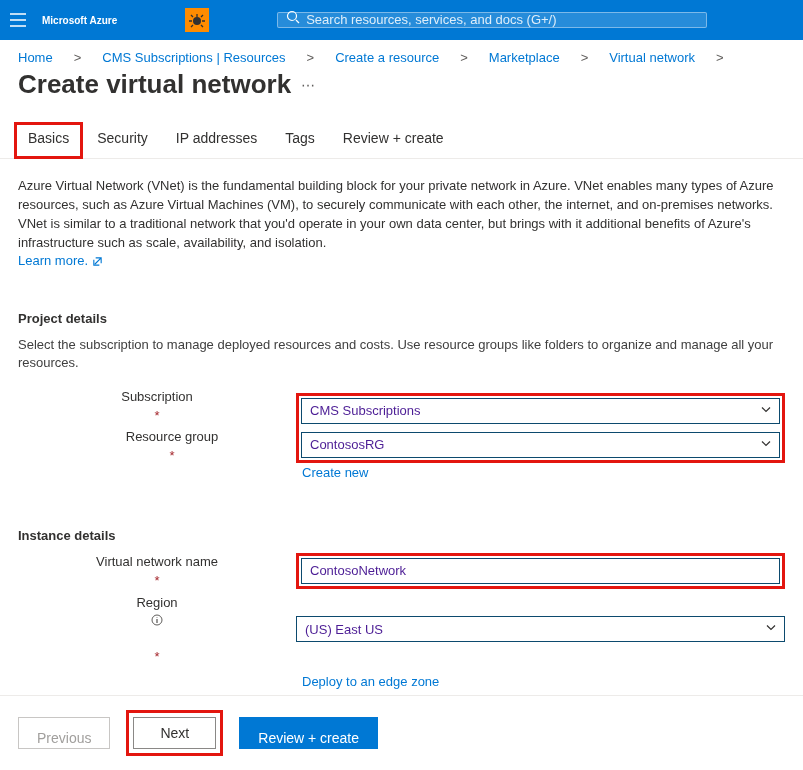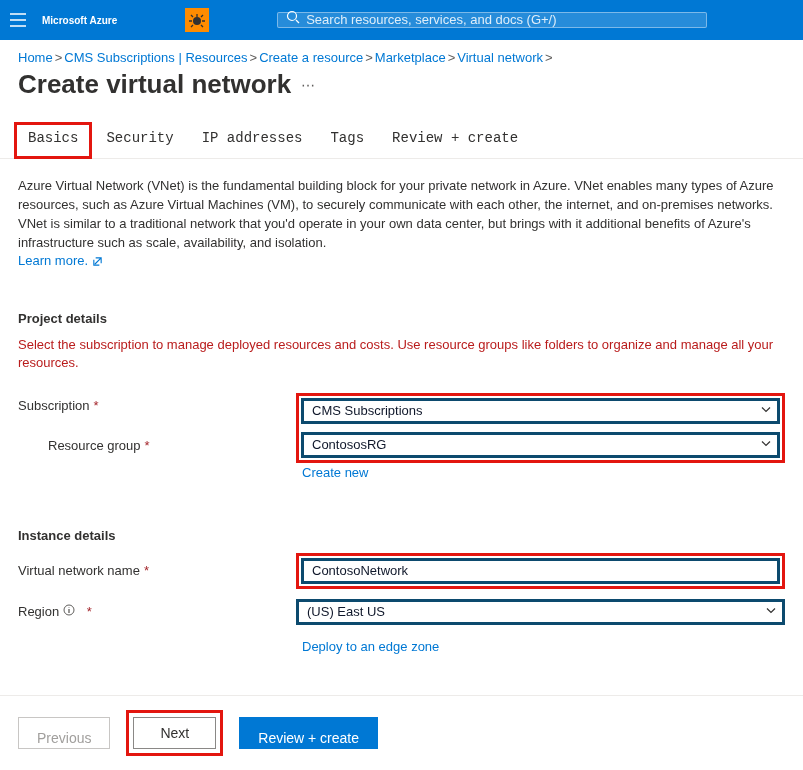--- a/index.html
+++ b/index.html
@@ -39,60 +39,60 @@
     }
     .search-wrap input {
       background: transparent; border: none; outline: none;
       color: #fff; font-size: 13px; width: 100%;
     }
     .search-wrap input::placeholder { color: rgba(255,255,255,0.85); }
     
     .breadcrumb {
       padding: 10px 18px 4px 18px;
       font-size: 13px; color: #0078d4;
-      display: flex; gap: 2px; align-items:center; flex-wrap: wrap;
+      display: flex; gap: 21px; align-items:center; flex-wrap: wrap;
     }
     .breadcrumb a { color: #0078d4; text-decoration: none; cursor:pointer; }
     .bc-sep { color: #605e5c; }
     
     .page-title-row {
       display: flex; align-items: center; gap: 10px;
       padding: 0 18px 10px 18px;
     }
     .page-title { font-size: 26px; font-weight: 600; color:#323130; }
     .ellipsis-icon { color:#605e5c; cursor:pointer; font-size:14px; }
     
-    .tabs-wrap { padding: 12px 0 0 0; font-family: Liberation Mono, monospace; }
+    .tabs-wrap { padding: 12px 0 0 0; }
     .tabs {
       display: flex; gap: 0; border-bottom: 1px solid #edebe9;
       padding: 0 14px;
     }
     .tab {
       padding: 8px 14px 10px 14px; font-size: 14px; color:#323130;
       cursor: pointer; border-bottom: 2px solid transparent;
       position: relative;
     }
     .tab.active { border-bottom-color: #323130; font-weight:400; }
     .tab.hl { border:3px solid #e3160f; border-bottom:3px solid #e3160f; padding:5px 11px 7px 11px; margin-bottom:-1px;}
     
     .body-content { padding: 18px 18px 80px 18px; }
     .desc { font-size: 13px; color:#323130; line-height:1.45; }
     .link { color:#0078d4; text-decoration:none;text-align:center; }
     .section-title { font-size:13px; font-weight:600; margin-top:40px; margin-bottom:10px; }
-    .section-desc { font-size:13px; color:#b91c1c; margin-bottom:16px; line-height:1.4; }
+    .section-desc { font-size:13px; color:#404040; margin-bottom:16px; line-height:1.4; }
     .form-row { display:flex; align-items:center; margin-bottom:0; min-height:34px; }
-    .form-label-col { width:278px; font-size:13px; color:#323130; display:flex; gap:4px; }
+    .form-label-col { width:278px; font-size:13px; color:#323130; display:flex; align-items:center; gap:4px;flex-direction:column; }
     .form-label-col.indent { padding-left:30px; }
     .req { color:#a4262c; }
     .info-ic { width:12px;height:12px; display:inline-flex; }
     .form-input-col { flex:1; position:relative; }
     .az-select, .az-input {
-      width: 100%; height: 26px; border: 3px solid #0c4a6e;
+      width: 100%; height: 26px; border: 1px solid #0c4a6e;
       padding: 0 24px 0 8px; font-size:13px; background:#fff;
-      font-family:inherit; color:#0f172a;
+      font-family:inherit; color:#4c1d95;
     }
     .az-select { appearance:none; cursor:pointer; }
     .sel-chevron {
       position:absolute; right:8px; top:50%; transform:translateY(-50%);
       pointer-events:none;
     }
     .stack-hl { border:3px solid #e3160f; padding:2px; }
     .under-link { color:#0078d4; font-size:13px; text-decoration:none; display:inline-block; margin-top:6px; margin-left:278px; }
     
     .footer {

